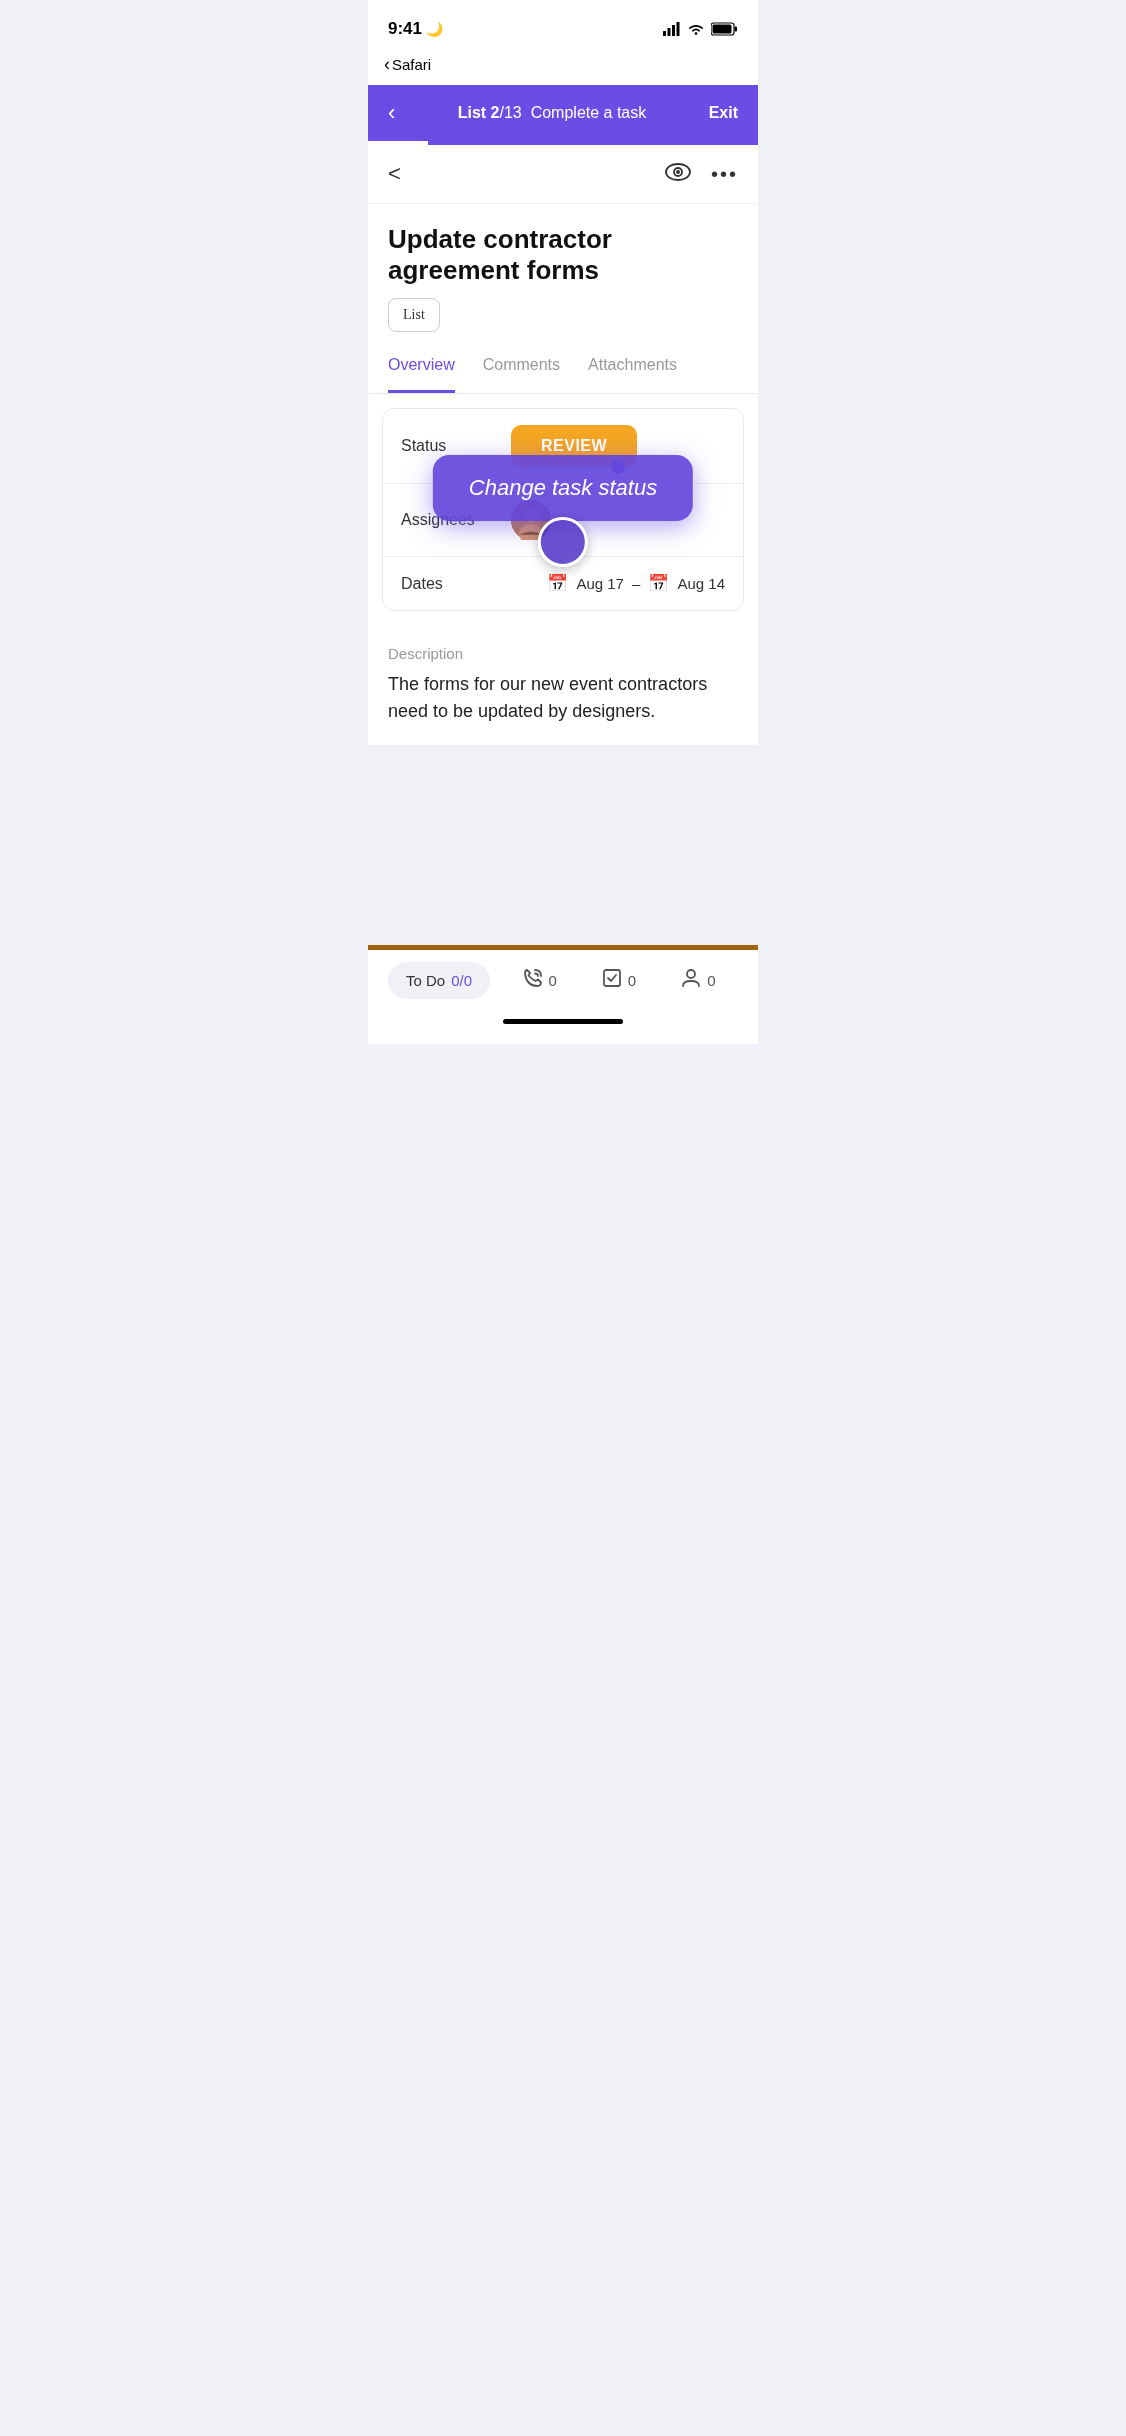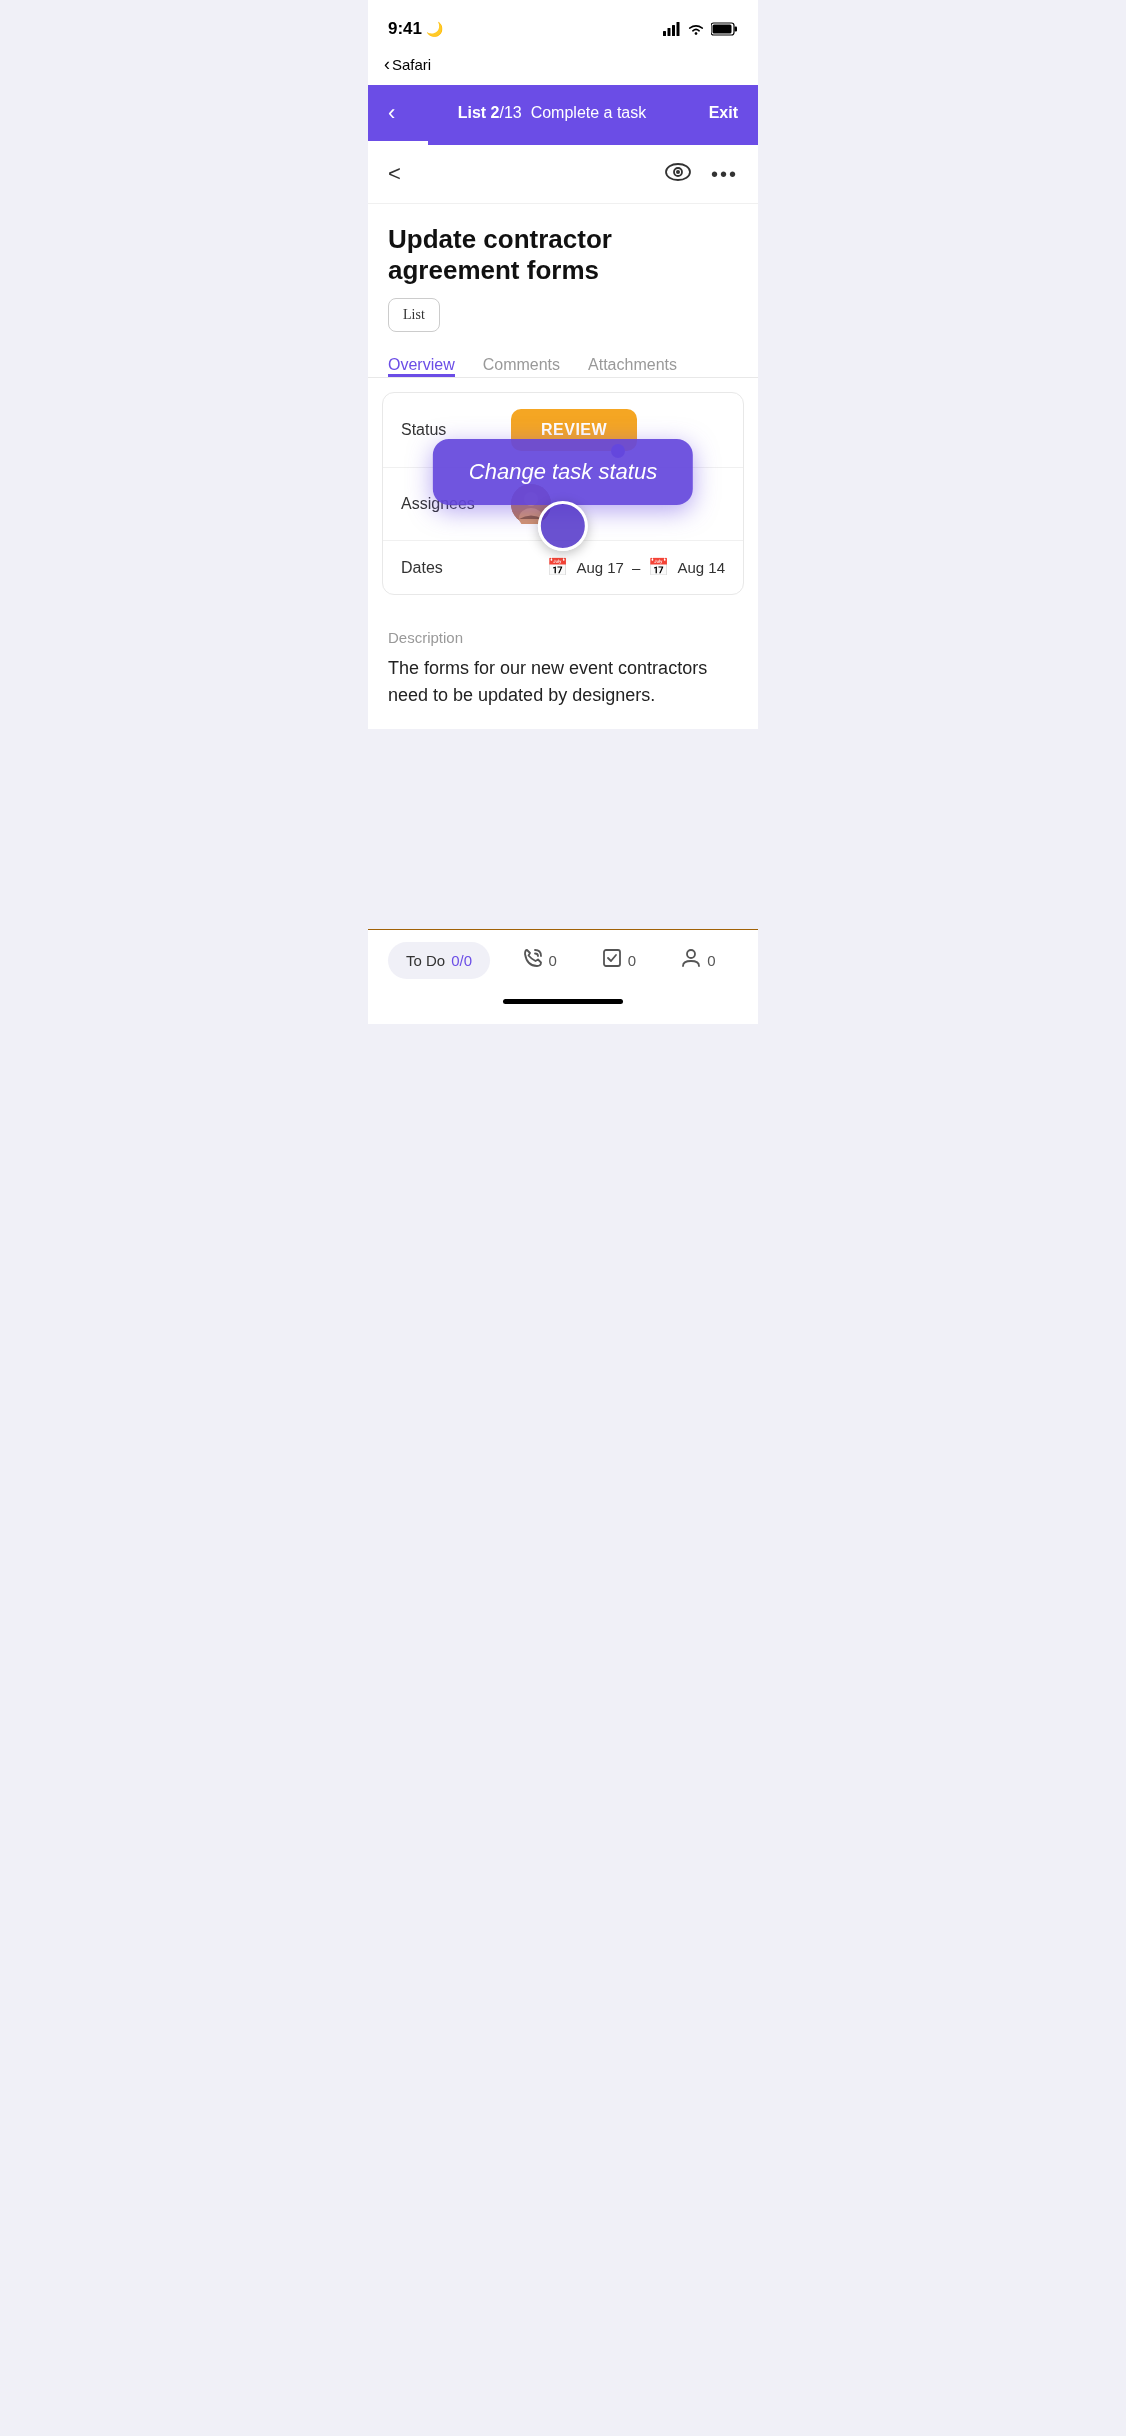--- a/index.html
+++ b/index.html
@@ -171,21 +171,21 @@
     
     .tabs {
       display: flex;
       border-bottom: 1px solid #e8e8e8;
       background: #fff;
       padding: 0 20px;
       gap: 28px;
     }
 
     .tab {
-      padding: 12px 0 0;
+      padding: 12px 0 16px;
       font-size: 16px;
       color: #999;
       cursor: pointer;
       border-bottom: 3px solid transparent;
       font-weight: 400;
     }
 
     .tab.active {
       color: #6b4de6;
       border-bottom-color: #6b4de6;
@@ -283,21 +283,21 @@
 
     
     .bottom-gray {
       background: #f0f0f7;
       height: 200px;
     }
 
     
     .bottom-toolbar {
       background: #fff;
-      border-top: 1px solid #a16207;
+      border-top: 5px solid #a16207;
       display: flex;
       align-items: center;
       padding: 12px 20px;
       gap: 10px;
       position: sticky;
       bottom: 0;
     }
 
     .todo-btn {
       background: #f0f0f7;

